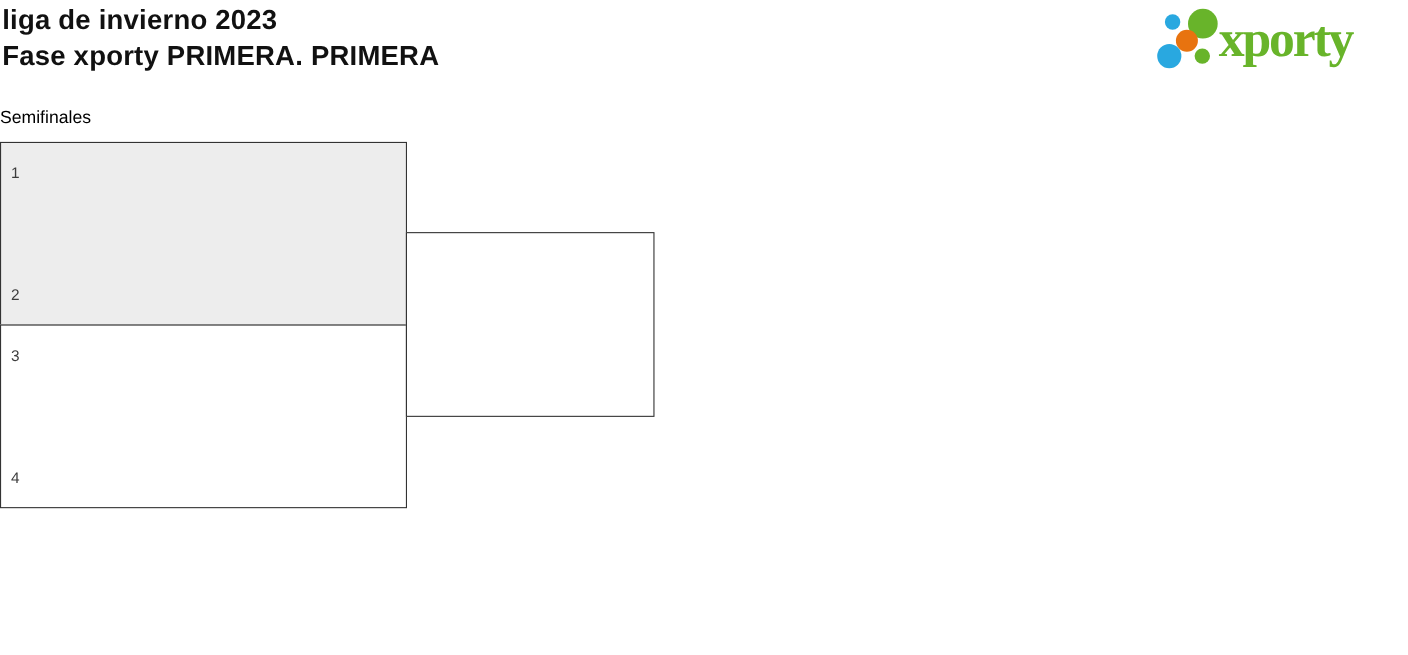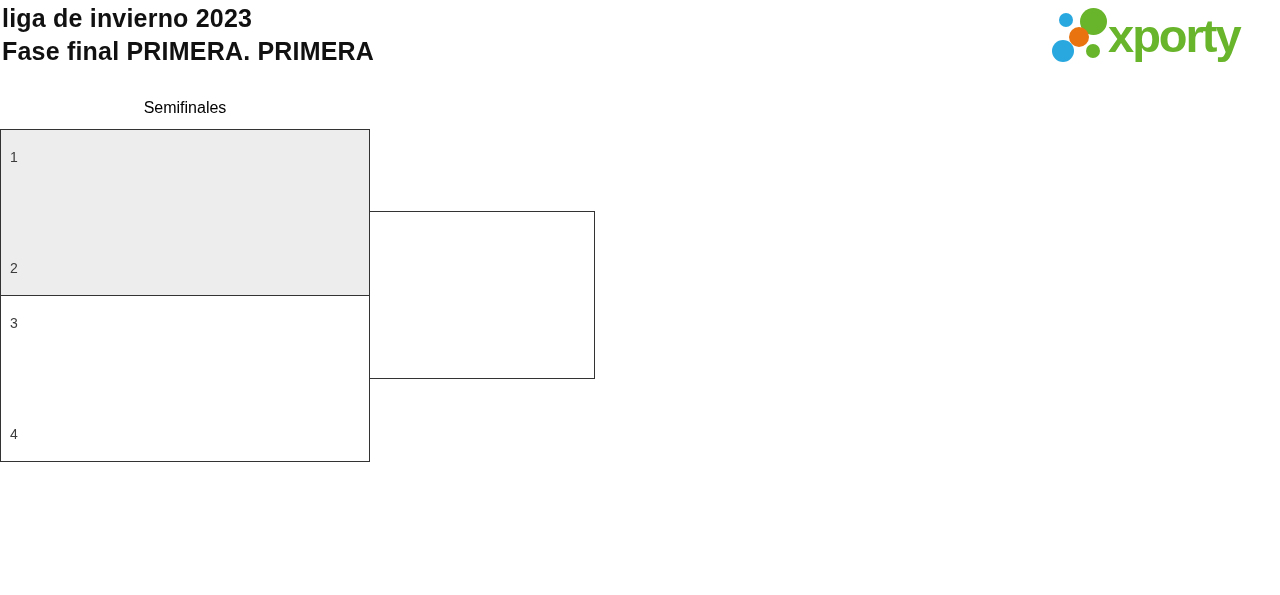--- a/index.html
+++ b/index.html
@@ -36,29 +36,29 @@
   .dot-orange      { left: 17px; top: 23px; width: 20px; height: 20px; background: #e8730f; }
   .dot-blue-big    { left: 0px;  top: 36px; width: 22px; height: 22px; background: #29a8e0; }
   .dot-green-small { left: 34px; top: 40px; width: 14px; height: 14px; background: #68b42a; }
   .logo-wordmark {
     position: absolute; left: 56px; top: 4px;
     font-size: 47px;
     font-weight: 700;
     letter-spacing: -2px;
     color: #68b42a;
     line-height: 56px;
+    font-family: Liberation Serif, serif;
   }
 
   
   .round-header {
     position: absolute; top: 98px;
     font-size: 16px;
     font-weight: 500;
     color: #000000;
-    text-align: center;
     line-height: 20px;
   }
   .round-header.semis { left: 0; width: 370px; }
   .round-header.final { left: 369px; width: 226px; }
 
   .match {
     position: absolute;
     border: 1px solid #333333;
     display: flex;
     flex-direction: column;
@@ -75,21 +75,21 @@
     line-height: 18px;
   }
 </style>
 </head>
 <body>
 
 <div class="page">
 
   <div class="titles">
     <div class="title-line">liga de invierno 2023</div>
-    <div class="title-line">Fase final PRIMERA. PRIMERA</div>
+    <div class="title-line">Fase xporty PRIMERA. PRIMERA</div>
   </div>
 
   <div class="logo">
     <div class="logo-dots">
       <span class="dot dot-blue-small"></span>
       <span class="dot dot-green-big"></span>
       <span class="dot dot-orange"></span>
       <span class="dot dot-blue-big"></span>
       <span class="dot dot-green-small"></span>
     </div>

